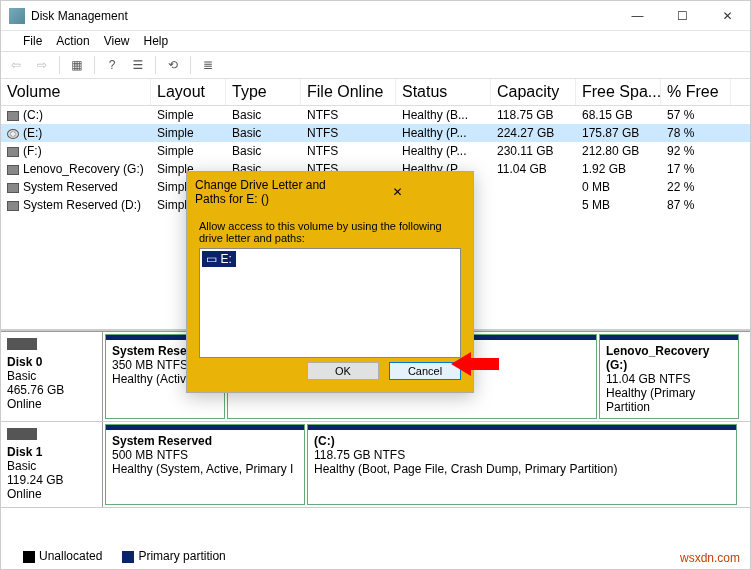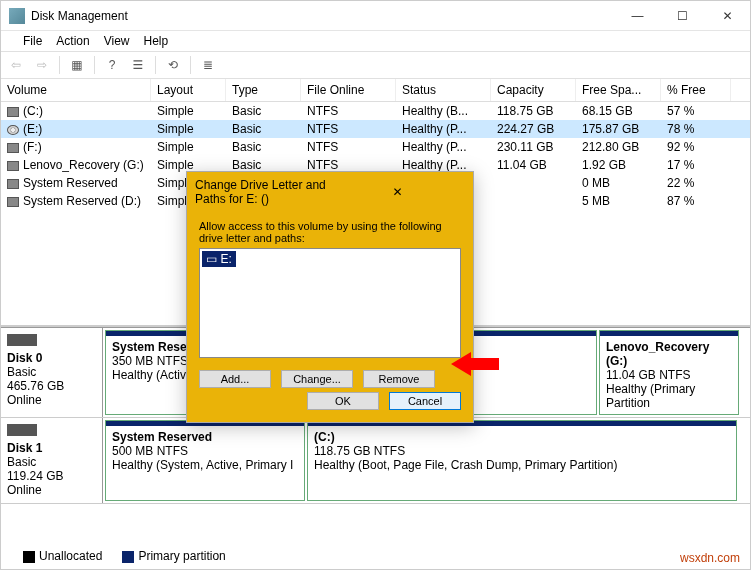--- a/index.html
+++ b/index.html
@@ -18,21 +18,21 @@
 
 
 .toolbar { height: 28px; border-top:1px solid #e0e0e0; border-bottom:1px solid #e0e0e0; display:flex; align-items:center; padding-left:4px; gap:4px; }
 .toolbar .tb { width:22px; height:22px; display:flex; align-items:center; justify-content:center; color:#555; border:1px solid transparent; }
 .toolbar .tb.dis { color:#bbb; }
 .toolbar .sep { width:1px; height:18px; background:#ddd; margin:0 2px; }
 
 
 .vol-list { border-bottom:2px solid #ccc; }
 .vol-head { display:flex; border-bottom:1px solid #ddd; background:#fff; }
-.vol-head div { padding:4px 6px; border-right:1px solid #eee; font-size:12px; white-space:nowrap; overflow:hidden; }
+.vol-head div { padding:4px 6px; border-right:1px solid #eee; font-size:16px; white-space:nowrap; overflow:hidden; }
 .vol-row { display:flex; }
 .vol-row.sel { background:#cce8ff; }
 .vol-row div { padding:2px 6px; font-size:12px; white-space:nowrap; overflow:hidden; }
 .c0{width:150px}.c1{width:75px}.c2{width:75px}.c3{width:95px}.c4{width:95px}.c5{width:85px}.c6{width:85px}.c7{width:70px}
 .vicon{ display:inline-block; width:12px; height:10px; background:#888; margin-right:4px; vertical-align:middle; border:1px solid #555;}
 .vicon.cd{ background:radial-gradient(circle,#eee 30%,#aaa 32%,#ddd 60%); border-radius:50%;}
 .vol-blank { height: 115px; }
 
 
 .disk-panel { border-top:1px solid #999; }
@@ -218,25 +218,20 @@
     <span class="dialog-close">✕</span>
   </div>
   <div class="dialog-body">
     <div class="desc">Allow access to this volume by using the following drive letter and paths:</div>
     <div class="listbox">
       <span class="item">
         <span>▭</span>
         <span>E:</span>
       </span>
     </div>
-    <div class="btnrow">
-      <div class="button">Add...</div>
-      <div class="button">Change...</div>
-      <div class="button">Remove</div>
-    </div>
     <div class="btnrow2">
       <div class="button">OK</div>
       <div class="button def">Cancel</div>
     </div>
   </div>
 </div>
 
 <svg class="arrow" width="50" height="30">
   <polygon points="0,15 20,3 20,9 48,9 48,21 20,21 20,27" fill="#ff0000"></polygon>
 </svg>

